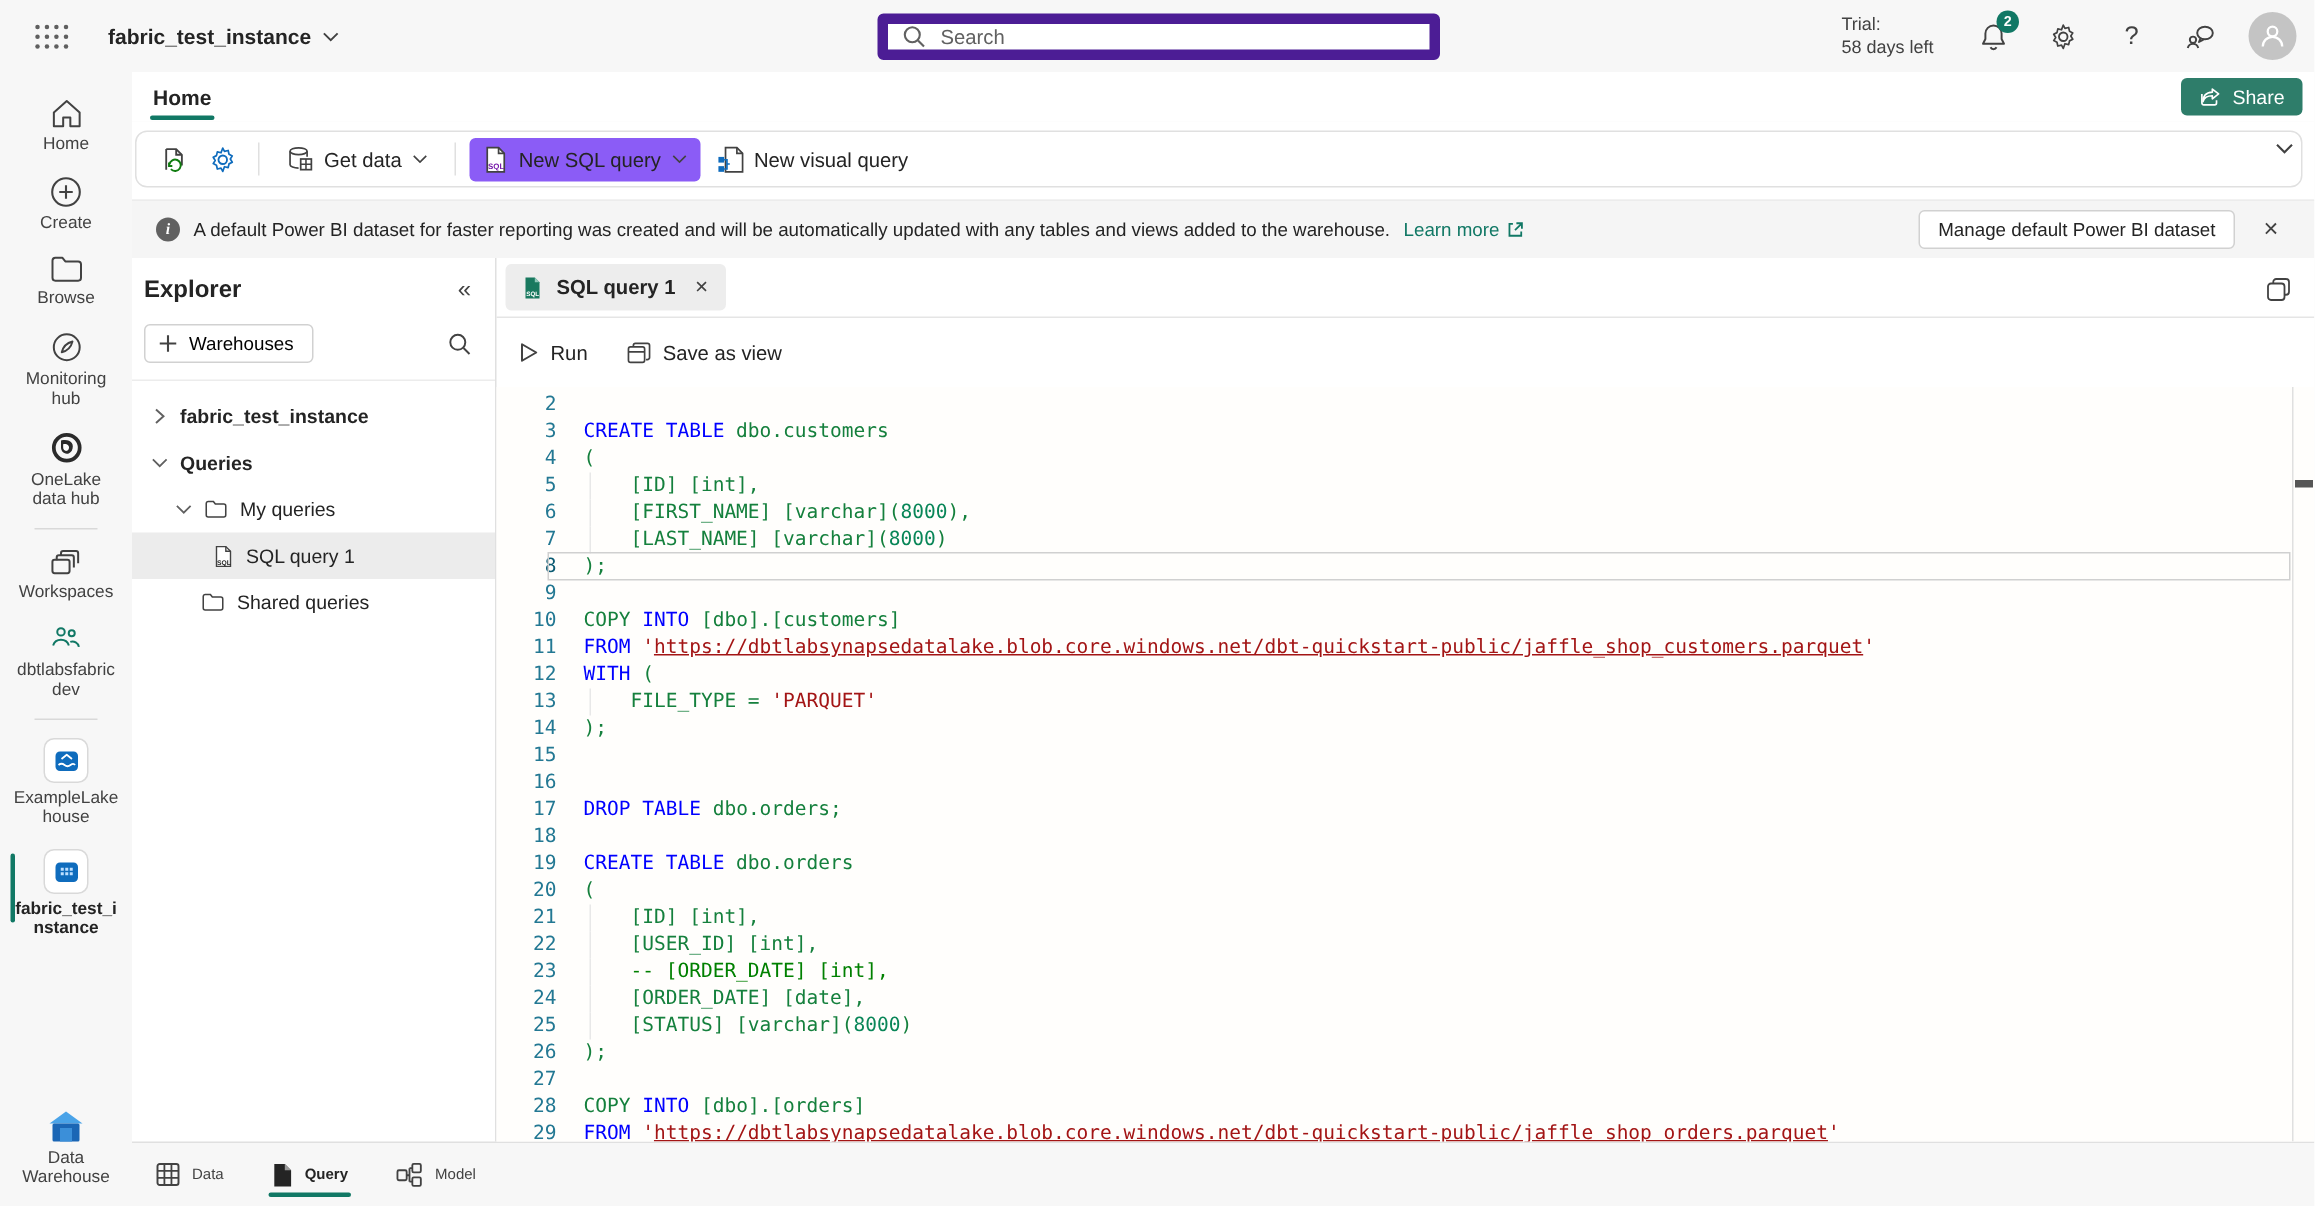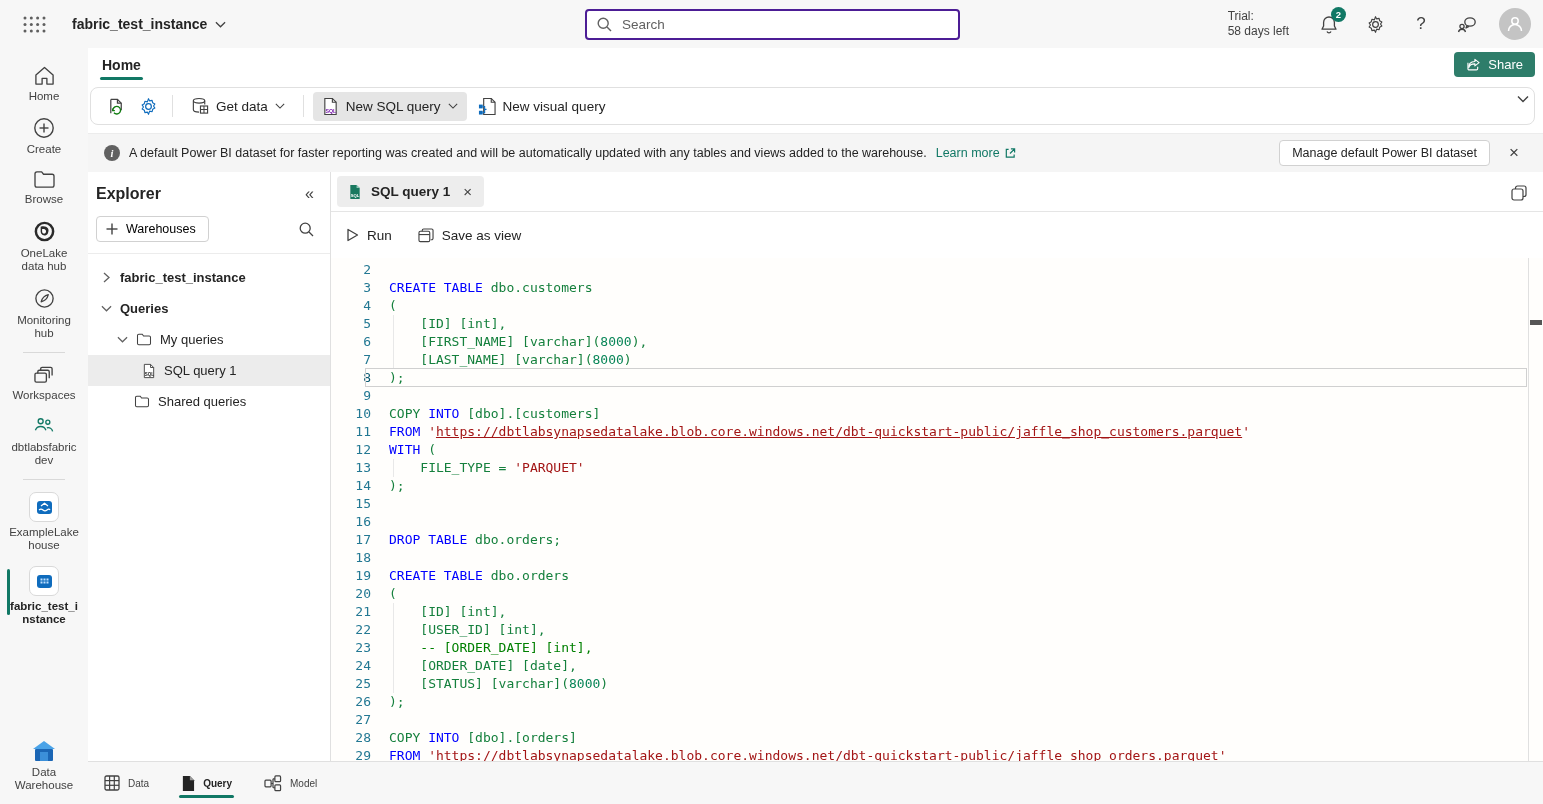--- a/index.html
+++ b/index.html
@@ -3,21 +3,21 @@
 <meta charset="utf-8">
 <style>
   * { box-sizing: border-box; }
   body { margin:0; font-family:"Liberation Sans", sans-serif; color:#242424; }
   .page { position:relative; width:1543px; height:804px; background:#f7f7f7; overflow:hidden; }
 
   
   .topbar { position:absolute; left:0; top:0; width:100%; height:48px; display:flex; align-items:center; padding:0 12px 0 14px; background:#f7f7f7; }
   .waffle { width:40px; height:32px; display:flex; align-items:center; justify-content:center; cursor:pointer; }
   .ws-name { display:flex; align-items:center; gap:8px; margin-left:18px; font-size:14px; font-weight:600; cursor:pointer; }
-  .searchbox { position:absolute; left:585px; top:9px; width:375px; height:31px; background:#fff; border:2px solid #4c1d95; border-radius:4px; display:flex; align-items:center; padding:0 10px; gap:8px; }
+  .searchbox { position:absolute; left:585px; top:9px; width:375px; height:31px; background:#fff; border:7px solid #4c1d95; border-radius:4px; display:flex; align-items:center; padding:0 10px; gap:8px; }
   .searchbox input { border:none; outline:none; flex:1; font-size:13.5px; font-family:inherit; color:#242424; background:transparent; }
   .searchbox input::placeholder { color:#616161; }
   .top-right { margin-left:auto; display:flex; align-items:center; gap:6px; }
   .trial { font-size:12px; color:#424242; line-height:15px; margin-right:14px; }
   .top-icon { position:relative; width:40px; height:40px; display:flex; align-items:center; justify-content:center; cursor:pointer; color:#424242; font-size:17px; }
   .badge { position:absolute; top:3px; right:3px; min-width:15px; height:15px; border-radius:8px; background:#117865; color:#fff; font-size:9.5px; font-weight:700; display:flex; align-items:center; justify-content:center; padding:0 3px; }
   .avatar { width:32px; height:32px; border-radius:50%; background:#c4c4c4; display:flex; align-items:center; justify-content:center; margin-left:6px; cursor:pointer; }
 
   
   .rail { position:absolute; left:0; top:48px; width:88px; bottom:0; display:flex; flex-direction:column; align-items:center; background:#f7f7f7; padding-top:10px; }
@@ -34,21 +34,21 @@
   .tabrow { position:absolute; left:0; top:0; right:0; height:33px; background:#fff; display:flex; align-items:center; padding:0 8px 0 10px; }
   .home-tab { position:relative; font-size:14px; font-weight:700; padding:0 4px; height:100%; display:flex; align-items:center; cursor:pointer; }
   .home-tab::after { content:""; position:absolute; left:2px; right:2px; bottom:1px; height:3px; border-radius:2px; background:#117865; }
   .share-btn { margin-left:auto; display:flex; align-items:center; gap:7px; background:#2e7d6a; color:#ffffff; font-size:13px; border:none; border-radius:4px; padding:5px 12px; cursor:pointer; font-family:inherit; }
 
   .toolbarrow { position:absolute; left:0; top:33px; right:0; height:52px; background:#fff; }
   .ribbon-card { position:absolute; left:2px; right:8px; top:6px; height:38px; border:1px solid #e0e0e0; border-radius:8px; background:#fff; display:flex; align-items:center; padding:0 10px; gap:2px; }
   .icon-btn { width:30px; height:28px; display:flex; align-items:center; justify-content:center; border-radius:4px; cursor:pointer; }
   .rib-div { width:1px; height:22px; background:#e0e0e0; margin:0 7px; }
   .rib-btn { display:flex; align-items:center; gap:7px; font-size:13.5px; padding:5px 9px; border-radius:4px; cursor:pointer; white-space:nowrap; }
-  .rib-btn.pressed { background:#e5e5e5; }
+  .rib-btn.pressed { background:#8b5cf6; }
   .ribbon-chevron { position:absolute; right:14px; top:14px; cursor:pointer; }
 
   .banner { position:absolute; left:0; top:85px; right:0; height:39px; background:#f5f5f5; border-top:1px solid #ececec; display:flex; align-items:center; padding:0 14px 0 16px; gap:9px; font-size:12.5px; }
   .info-ic { width:16px; height:16px; border-radius:50%; background:#616161; color:#fff; font-size:10.5px; font-weight:700; display:flex; align-items:center; justify-content:center; flex:none; font-family:"Liberation Serif",serif; font-style:italic; }
   .learnmore { color:#117865; text-decoration:none; display:inline-flex; align-items:center; gap:4px; cursor:pointer; }
   .manage-btn { margin-left:auto; background:#fff; border:1px solid #d1d1d1; border-radius:4px; font-size:12.5px; padding:5px 12px; cursor:pointer; font-family:inherit; color:#242424; white-space:nowrap; }
   .banner-close { width:30px; height:30px; display:flex; align-items:center; justify-content:center; cursor:pointer; font-size:17px; color:#424242; }
 
   
   .workspace { position:absolute; left:0; top:124px; right:0; height:590px; background:#fff; display:flex; border-bottom:1px solid #e0e0e0; }
@@ -192,32 +192,32 @@
       <span class="rlabel">Create</span>
     </div>
     <div class="rail-item">
       <svg width="23" height="19" viewBox="0 0 24 20">
           <path d="M2 4 a2 2 0 0 1 2-2 h5 l2 2.5 H20 a2 2 0 0 1 2 2 V16 a2 2 0 0 1-2 2 H4 a2 2 0 0 1-2-2 Z" fill="none" stroke="#424242" stroke-width="1.4" stroke-linejoin="round"></path>
         </svg>
       <span class="rlabel">Browse</span>
     </div>
     <div class="rail-item">
       <svg width="23" height="23" viewBox="0 0 24 24">
+        <circle cx="12" cy="12" r="9" fill="none" stroke="#424242" stroke-width="1.4"></circle>
+        <path d="M8.5 15.5 C9.5 11.5 12 9 16 8 C15 12 12.5 14.5 8.5 15.5 Z" fill="none" stroke="#424242" stroke-width="1.3" stroke-linejoin="round"></path>
+      </svg>
+      <span class="rlabel">Monitoring hub</span>
+    </div>
+    <div class="rail-item">
+      <svg width="23" height="23" viewBox="0 0 24 24">
         <circle cx="12" cy="12" r="9" fill="none" stroke="#2b2b2b" stroke-width="2.6"></circle>
         <path d="M8 7 C14 5.5 18 9 15.5 14 C13 18 7.5 16 8 11 Z" fill="#2b2b2b"></path>
         <path d="M9.5 9.5 C12.5 8.8 14.5 10.8 13.2 13.2 C12 15.2 9.2 14 9.5 11.5 Z" fill="#fff"></path>
       </svg>
       <span class="rlabel">OneLake data hub</span>
-    </div>
-    <div class="rail-item">
-      <svg width="23" height="23" viewBox="0 0 24 24">
-        <circle cx="12" cy="12" r="9" fill="none" stroke="#424242" stroke-width="1.4"></circle>
-        <path d="M8.5 15.5 C9.5 11.5 12 9 16 8 C15 12 12.5 14.5 8.5 15.5 Z" fill="none" stroke="#424242" stroke-width="1.3" stroke-linejoin="round"></path>
-      </svg>
-      <span class="rlabel">Monitoring hub</span>
     </div>
     <div class="rail-div"></div>
     <div class="rail-item">
       <svg width="24" height="20" viewBox="0 0 25 21">
         <path d="M9 6 V4 a1.5 1.5 0 0 1 1.5-1.5 h9 A1.5 1.5 0 0 1 21 4 v7" fill="none" stroke="#424242" stroke-width="1.4"></path>
         <path d="M6 9 V7 a1.5 1.5 0 0 1 1.5-1.5 h9 A1.5 1.5 0 0 1 18 7 v7" fill="none" stroke="#424242" stroke-width="1.4"></path>
         <rect x="3" y="8.5" width="12" height="9.5" rx="1.5" fill="none" stroke="#424242" stroke-width="1.4"></rect>
       </svg>
       <span class="rlabel">Workspaces</span>
     </div>

